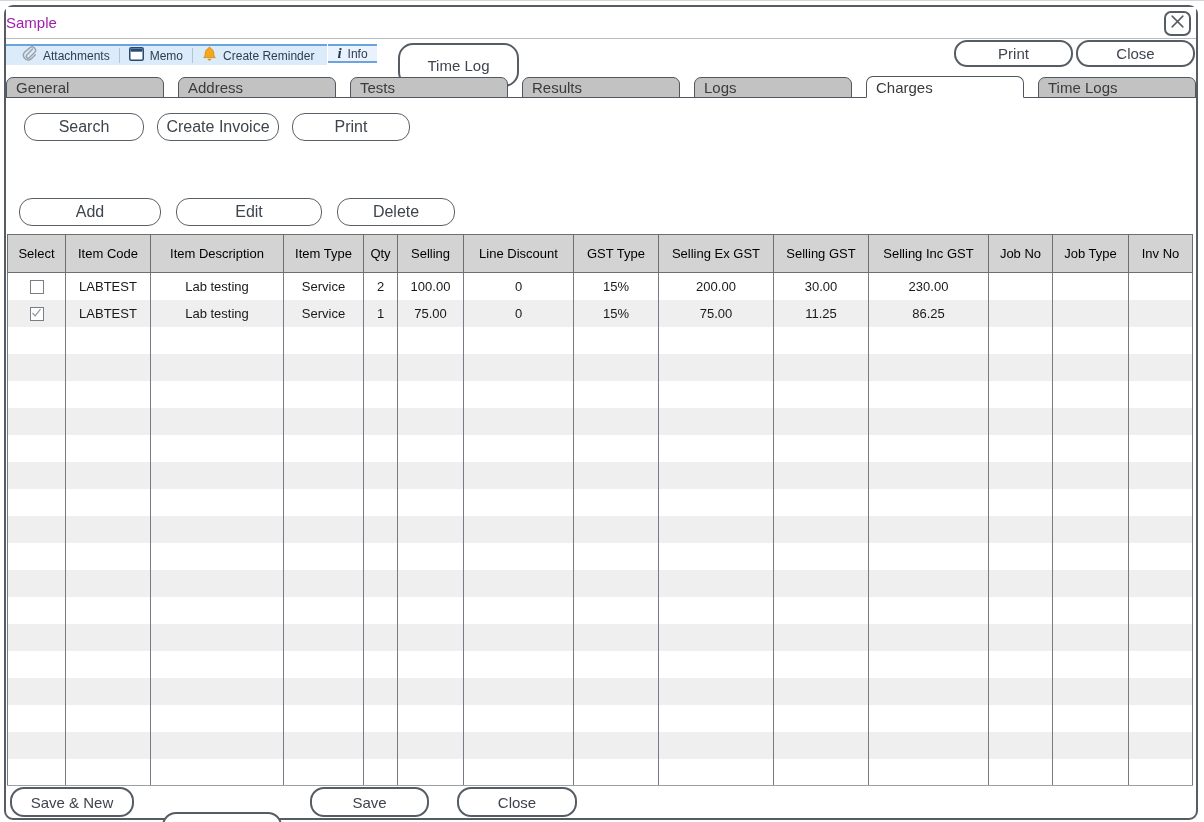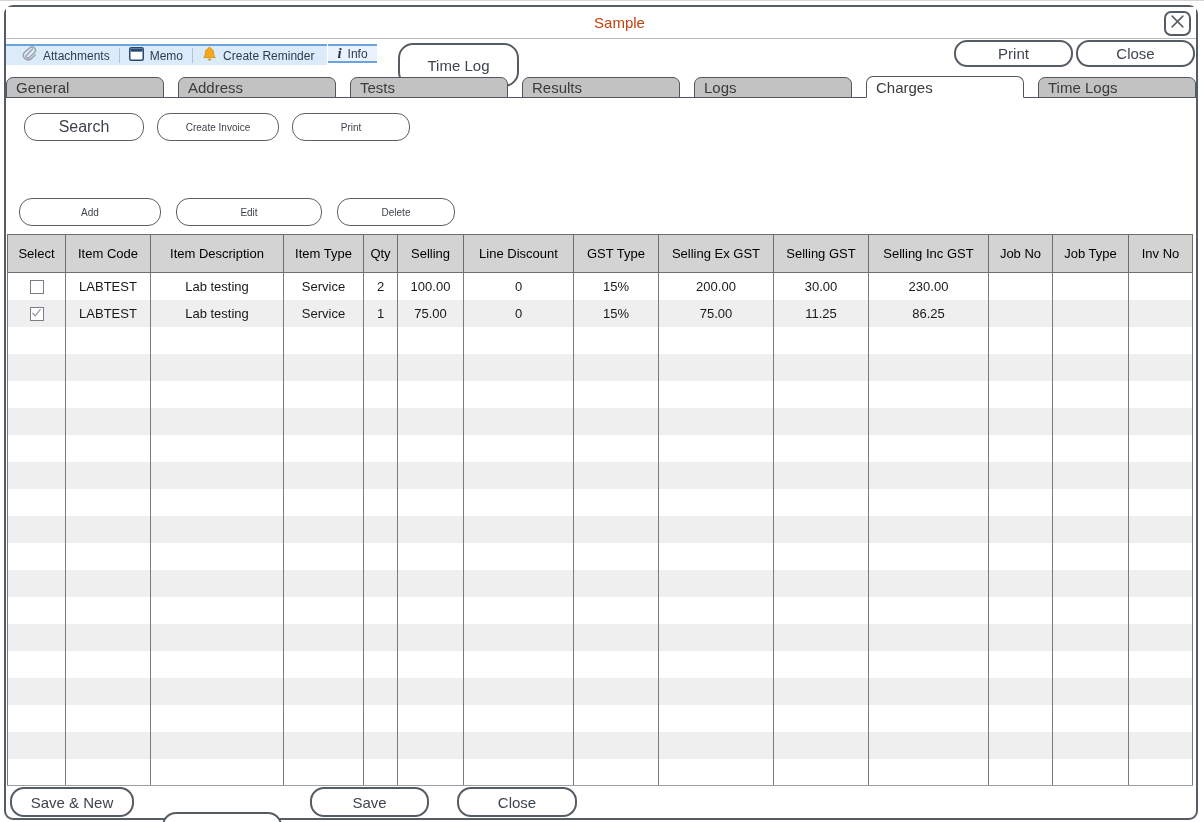--- a/index.html
+++ b/index.html
@@ -6,21 +6,21 @@
   html,body { width:1204px; height:822px; background:#fff; overflow:hidden;
     font-family:"Liberation Sans", sans-serif; position:relative; }
   body::before { content:""; position:absolute; top:0; left:0; width:1204px; height:1px; background:#d5d5d5; }
 
   .window { position:absolute; left:4px; top:5px; width:1194px; height:815px;
     border:2px solid #555c63; border-radius:9px; background:#fff; }
 
   
   .titlebar { position:absolute; left:0; top:0; width:100%; height:32px;
     border-bottom:1px solid #b9bcc0; background:#fff; }
-  .title { text-align:center; line-height:31px; font-size:15px; color:#c2410c;padding-left:37px; }
+  .title { line-height:31px; font-size:15px; color:#a21caf; }
   .x-btn { position:absolute; right:5px; top:4px; width:27px; height:25px;
     border:2px solid #555c63; border-radius:7px; background:#fff;
     display:flex; align-items:center; justify-content:center; cursor:default; }
 
   
   .toolbar { position:absolute; left:0; top:37px; height:47px; display:flex; align-items:flex-start; }
   .tb-main { display:flex; align-items:center; background:#dcebfa; border-top:2px solid #6ba3de; padding:0 4px 0 6px; }
   .tb-item { display:flex; align-items:center; gap:6px; padding:0 9px; font-size:12px; color:#2e3c50; height:100%; }
   .tb-div { width:1px; height:15px; background:#b2c3d6; }
   .tb-info { display:flex; align-items:center; background:#e9f2fd;
@@ -40,21 +40,21 @@
   .tab { flex:1; height:21px; line-height:20px; padding-left:9px; background:#c2c2c2;
     border:1px solid #50575e; border-radius:7px 7px 0 0; font-size:15px; color:#3b3b3b;
     margin-bottom:-1px; white-space:nowrap; overflow:hidden; cursor:default; }
   .tab--active { background:#fff; border-bottom-color:#fff; height:22px; line-height:21px; }
 
   
   .actions { position:absolute; display:flex; }
   .actions-1 { left:18px; top:106px; gap:13px; }
   .actions-2 { left:13px; top:191px; gap:15px; }
   .act-btn { height:28px; border:1.5px solid #5a6067; border-radius:13px; background:#fff;
-    color:#3e444c; font-size:10px; display:flex; align-items:center; justify-content:center; cursor:default; }
+    color:#3e444c; font-size:16px; display:flex; align-items:center; justify-content:center; cursor:default; }
   .actions-1 .act-btn:nth-child(1) { width:120px; font-size:16px; }
   .actions-1 .act-btn:nth-child(2) { width:122px; }
   .actions-1 .act-btn:nth-child(3) { width:118px; }
   .actions-2 .act-btn:nth-child(1) { width:142px; }
   .actions-2 .act-btn:nth-child(2) { width:146px; }
   .actions-2 .act-btn:nth-child(3) { width:118px; }
 
   
   .grid { position:absolute; left:1px; top:227px; width:1185px; }
   table { border-collapse:collapse; table-layout:fixed; width:1185px; }

